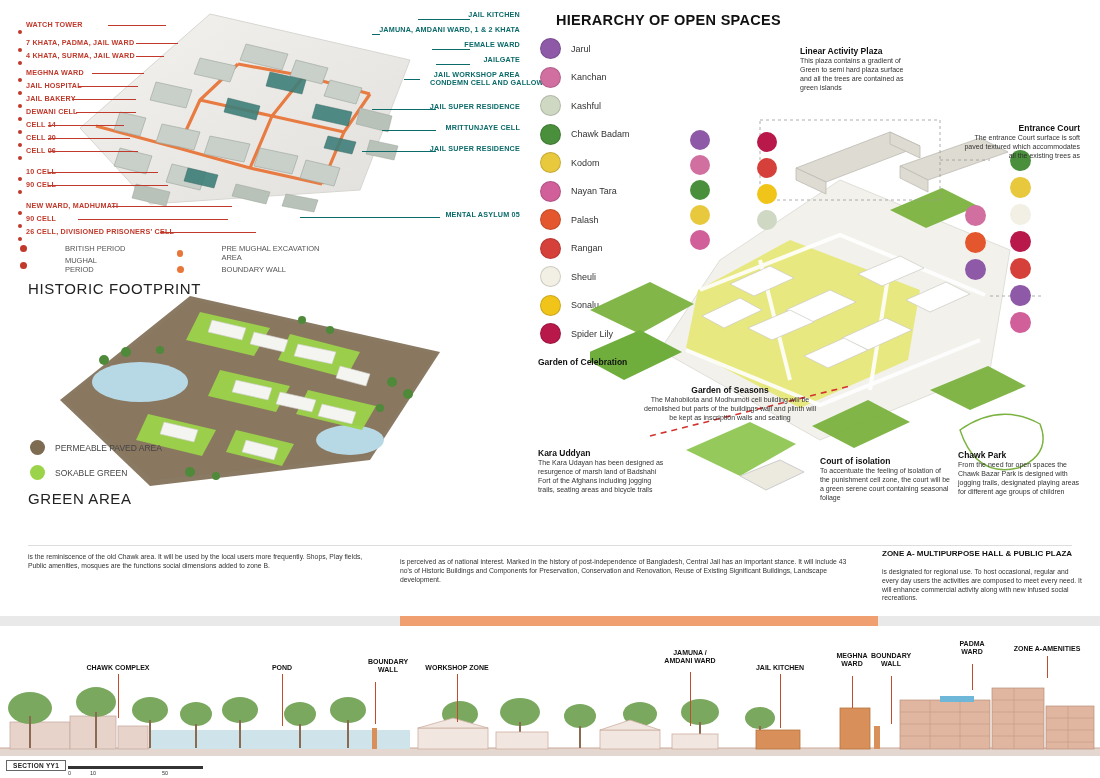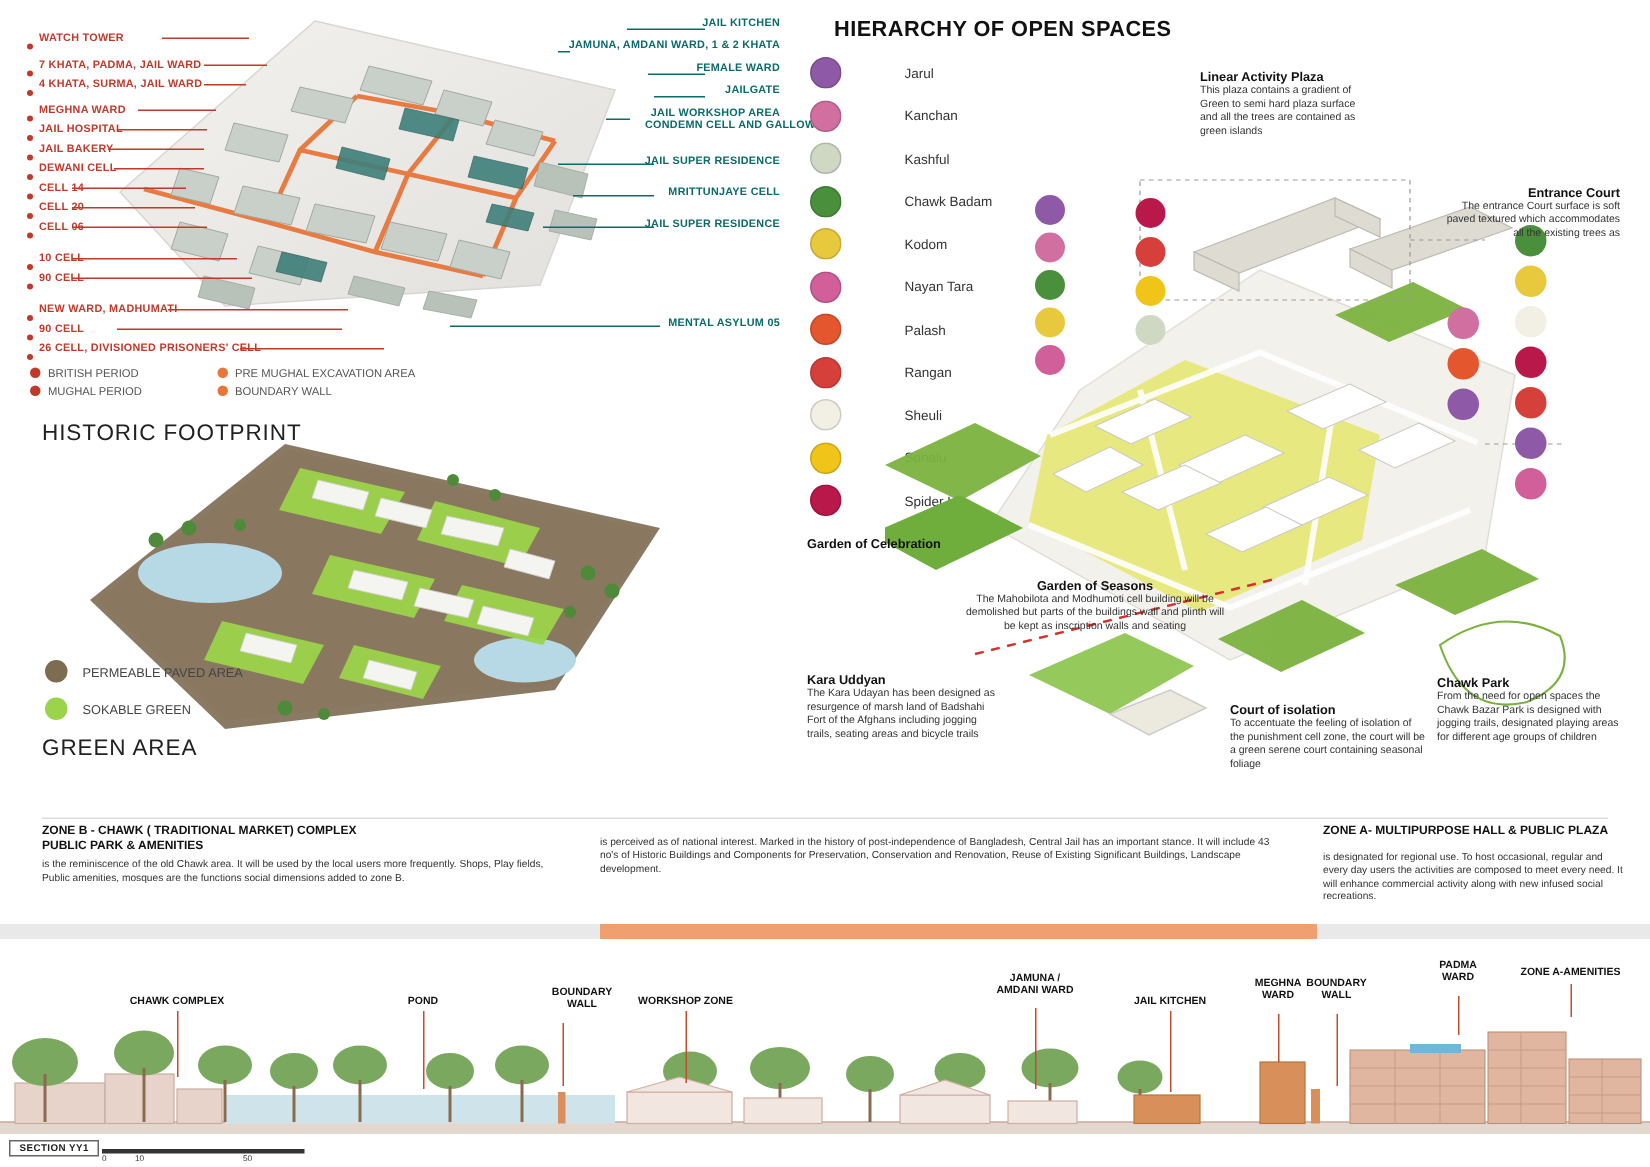--- a/index.html
+++ b/index.html
@@ -31,29 +31,29 @@
   }
   .h-title {
     font-size:14.5px; font-weight:bold; color:#111; letter-spacing:.3px;
   }
 
   
   #axo1 { left:60px; top:8px; width:410px; height:230px; }
   #axo2 { left:40px; top:290px; width:470px; height:210px; }
 
   
-  .legend-row { font-size:7.5px; color:#555; display:flex; align-items:center; margin-bottom:3px;}
+  .legend-row { font-size:7.5px; color:#555; display:flex; align-items:center; margin-bottom:3px;gap:33px;}
   .legend-sq { width:7px;height:7px;border-radius:50%;margin-right:5px;}
   .legend-big { font-size:8.5px; color:#444; display:flex; align-items:center; margin-bottom:10px;}
   .legend-big .sw { width:15px;height:15px;border-radius:50%;margin-right:10px;}
 
   
   .plant-row { display:flex; align-items:center; margin-bottom:7.5px; }
   .plant-sw { width:21px;height:21px;border-radius:50%; margin-right:10px; border:1px solid rgba(0,0,0,.15);}
-  .plant-name { font-size:9px; color:#333;margin-left:32px; }
+  .plant-name { font-size:9px; color:#333; }
 
   
   .anno-title { font-size:8.5px; font-weight:bold; color:#111; margin-bottom:1px;}
   .anno-body  { font-size:7px; color:#333; line-height:1.28; }
 
   
   .zone-title { font-size:8px; font-weight:bold; color:#111; line-height:1.25; }
   .zone-body { font-size:6.8px; color:#333; line-height:1.3; margin-top:4px;}
 
   
@@ -439,35 +439,33 @@
 <div class="abs" style="left:640px;top:385px;width:180px;text-align:center;">
   <div class="anno-title">Garden of Seasons</div>
   <div class="anno-body">The Mahobilota and Modhumoti cell building will be demolished but parts of the buildings wall and plinth will be kept as inscription walls and seating</div>
 </div>
 
 <div class="abs" style="left:538px;top:448px;width:126px;">
   <div class="anno-title">Kara Uddyan</div>
   <div class="anno-body">The Kara Udayan has been designed as resurgence of marsh land of Badshahi Fort of the Afghans including jogging trails, seating areas and bicycle trails</div>
 </div>
 
-<div class="abs" style="left:820px;top:456px;width:130px;margin-top:12px;">
+<div class="abs" style="left:820px;top:456px;width:130px;">
   <div class="anno-title">Court of isolation</div>
   <div class="anno-body">To accentuate the feeling of isolation of the punishment cell zone, the court will be a green serene court containing seasonal foliage</div>
 </div>
 
 <div class="abs" style="left:958px;top:450px;width:128px;">
   <div class="anno-title">Chawk Park</div>
   <div class="anno-body">From the need for open spaces the Chawk Bazar Park is designed with jogging trails, designated playing areas for different age groups of children</div>
 </div>
 
 <div class="abs" style="left:28px;top:545px;right:0;height:1px;background:#ddd;width:1044px;"></div>
 
 <div class="abs" style="left:28px;top:549px;width:350px;">
-  <div class="zone-title" style="white-space:pre-line;">ZONE B - CHAWK ( TRADITIONAL MARKET) COMPLEX
-PUBLIC PARK &amp; AMENITIES</div>
   <div class="zone-body">is the reminiscence of the old Chawk area. It will be used by the local users more frequently. Shops, Play fields, Public amenities, mosques are the functions social dimensions added to zone B.</div>
 </div>
 
 <div class="abs" style="left:400px;top:549px;width:460px;">
   <div class="zone-body" style="margin-top:9px;">is perceived as of national interest. Marked in the history of post-independence of Bangladesh, Central Jail has an important stance. It will include 43 no's of Historic Buildings and Components for Preservation, Conservation and Renovation, Reuse of Existing Significant Buildings, Landscape development.</div>
 </div>
 
 <div class="abs" style="left:882px;top:549px;width:200px;">
   <div class="zone-title">ZONE A- MULTIPURPOSE HALL &amp; PUBLIC PLAZA</div>
   <div class="zone-body" style="margin-top:9px;">is designated for regional use.  To host occasional, regular and every day users the activities are composed to meet every need. It will enhance commercial activity along with new infused social recreations.</div>

